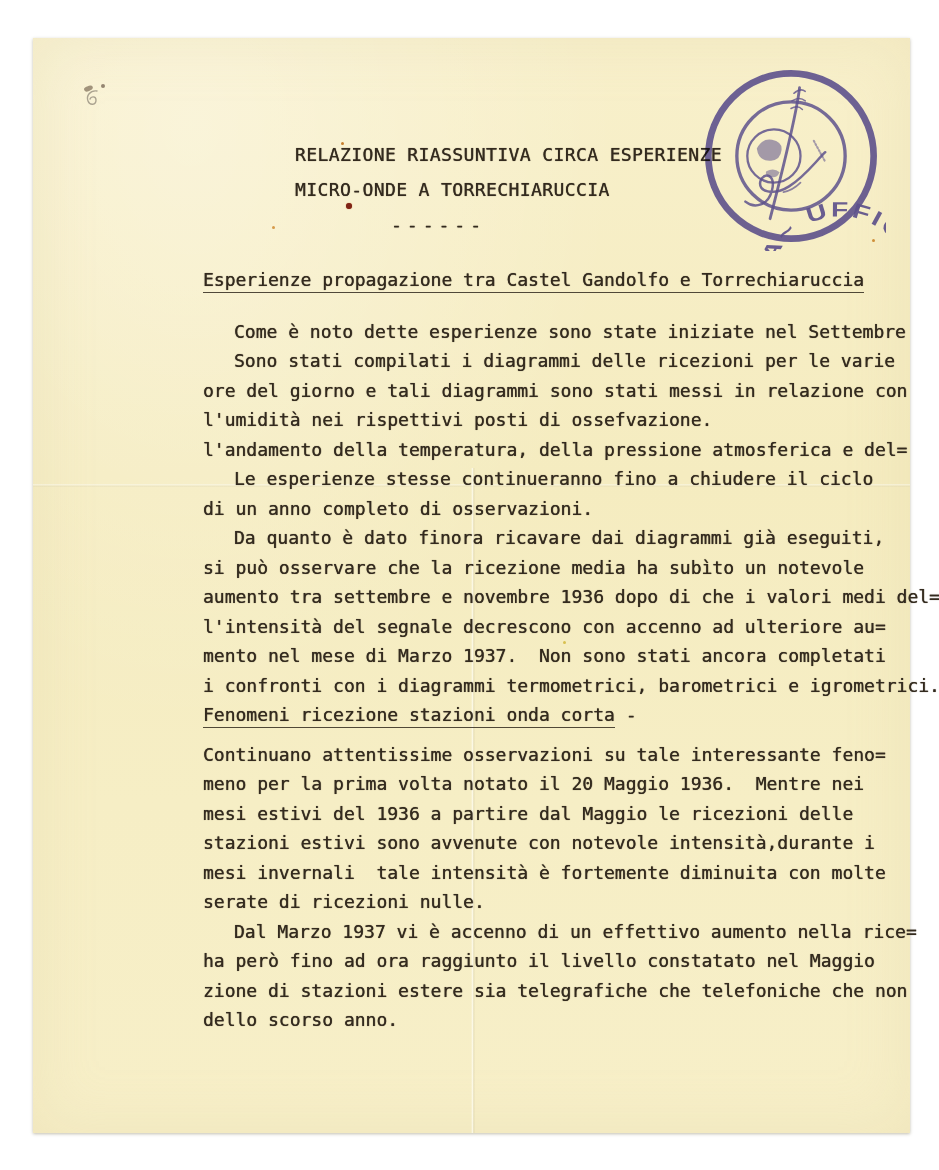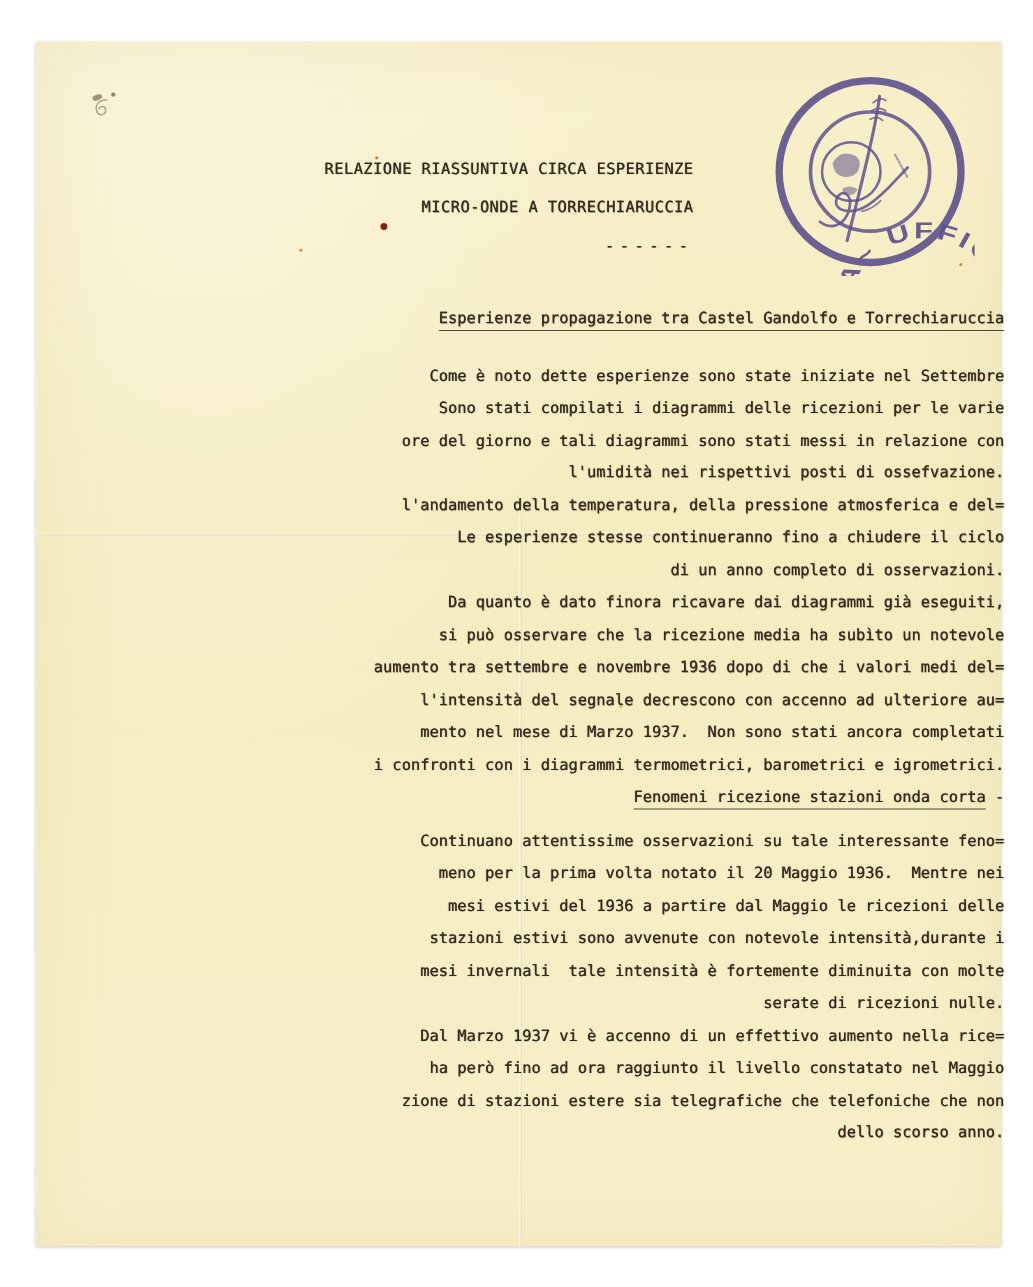--- a/index.html
+++ b/index.html
@@ -25,38 +25,37 @@
   }
   .crease-h{
     position:absolute;left:0;top:446px;width:877px;height:3px;
     background:linear-gradient(180deg,rgba(255,255,250,0.5),rgba(175,162,115,0.14));
     pointer-events:none;
   }
   
   .tw{
     color:#332a1e;
     text-shadow:0 0 0.8px rgba(51,42,30,0.85), 0.4px 0.4px 0.4px rgba(51,42,30,0.35);
-    font-size:14px;
-    text-align:right;
+    font-size:18px;
   }
   .title-block{
     position:absolute;left:262px;top:99px;line-height:35px;letter-spacing:0.4px;
   }
   .title-sep{letter-spacing:5px;text-indent:96px;}
   .body-block{
     position:absolute;left:170px;top:227px;width:710px;line-height:29.5px;
   }
   .line{white-space:pre;}
   .ind{text-indent:31px;}
   .h-line{white-space:pre;}
   .underlined{
     border-bottom:1.8px solid rgba(51,42,30,0.85);
     padding-bottom:2px;
   }
-  .h1-wrap{margin-bottom:22px;margin-top:11px;}
+  .h1-wrap{margin-bottom:22px;}
   .p5-wrap{margin-top:10px;}
   
   .stamp{
     position:absolute;left:663px;top:23px;width:190px;height:190px;
     opacity:0.88;
     mix-blend-mode:multiply;
   }
   
   .speck{position:absolute;border-radius:50%;pointer-events:none;}
   .sp1{left:346px;top:203px;width:6px;height:6px;background:#7e2416;box-shadow:0 0 1px #b4501e;}

